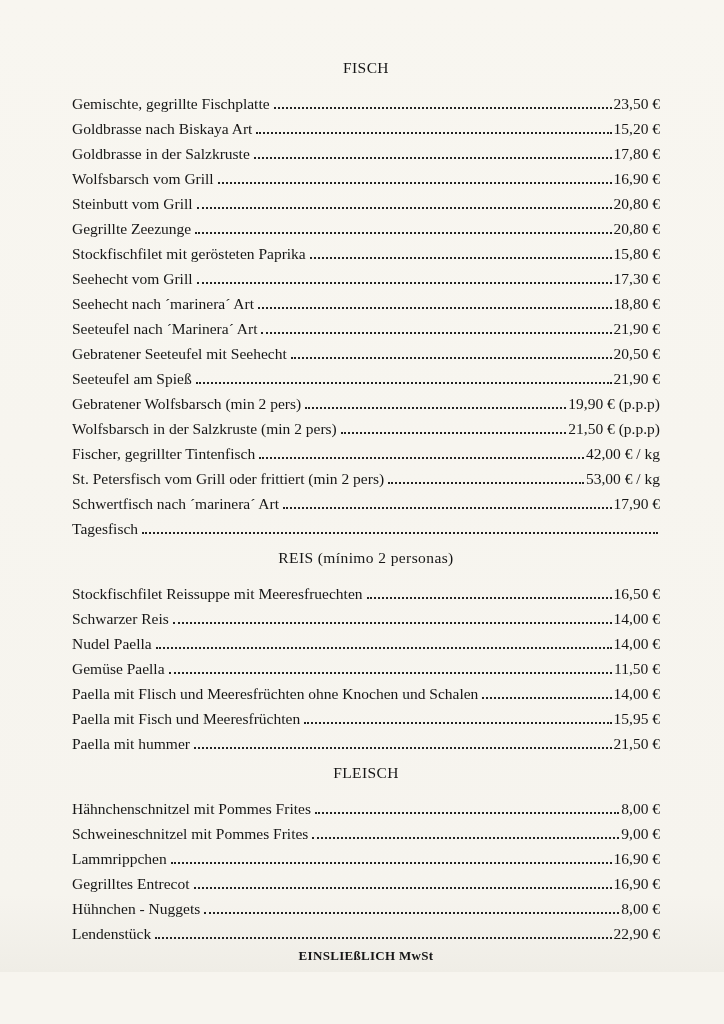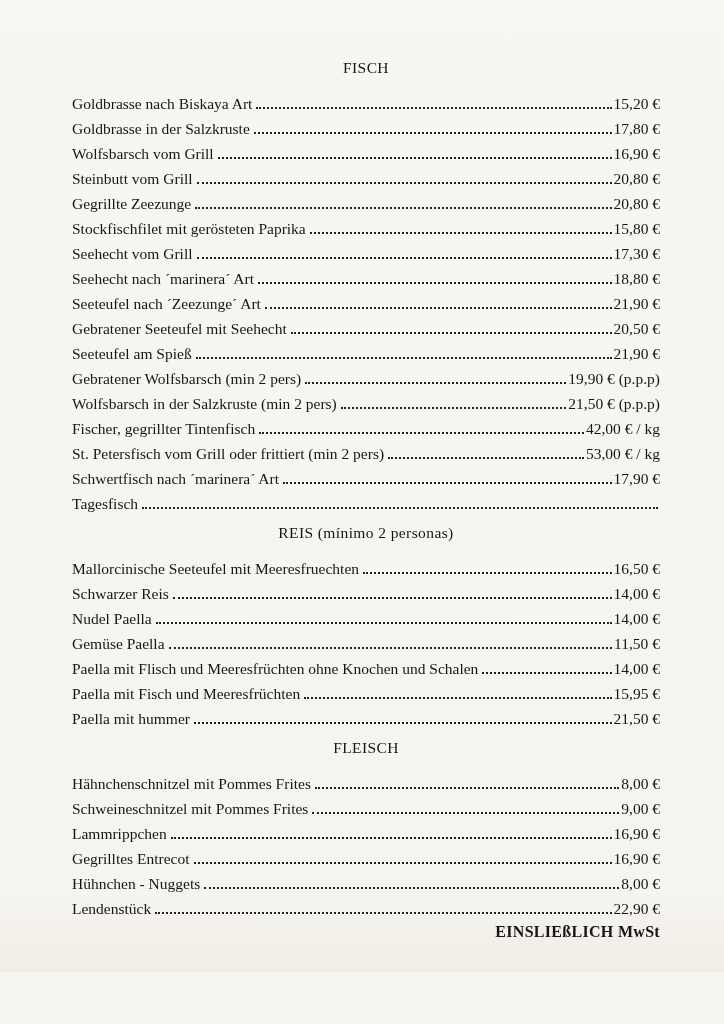--- a/index.html
+++ b/index.html
@@ -36,35 +36,40 @@
   }
   .name { white-space: nowrap; line-height: 1.25; }
   .leader {
     flex: 1 1 auto;
     min-width: 10px;
     border-bottom: 2px dotted #222;
     margin: 0 2px 4px 4px;
   }
   .price { white-space: nowrap; line-height: 1.25; }
   .footer {
-    text-align: right;
+    text-align: center;
     font-weight: 700;
-    font-size: 16px;
+    font-size: 13px;
     margin-top: 5px;
     letter-spacing: 0.3px;
   }
 </style>
 </head>
 <body>
 
 <div class="page">
   <div>
   <div class="section">
     <div class="section-title">FISCH</div>
     <div>
+  <div class="row">
+    <span class="name">Gemischte, gegrillte Fischplatte</span>
+    <span class="leader"></span>
+    <span class="price">23,50 €</span>
+  </div>
 
   <div class="row">
     <span class="name">Goldbrasse nach Biskaya Art</span>
     <span class="leader"></span>
     <span class="price">15,20 €</span>
   </div>
 
   <div class="row">
     <span class="name">Goldbrasse in der Salzkruste</span>
     <span class="leader"></span>
@@ -101,21 +106,21 @@
     <span class="price">17,30 €</span>
   </div>
 
   <div class="row">
     <span class="name">Seehecht nach ´marinera´ Art</span>
     <span class="leader"></span>
     <span class="price">18,80 €</span>
   </div>
 
   <div class="row">
-    <span class="name">Seeteufel nach ´Zeezunge´ Art</span>
+    <span class="name">Seeteufel nach ´Marinera´ Art</span>
     <span class="leader"></span>
     <span class="price">21,90 €</span>
   </div>
 
   <div class="row">
     <span class="name">Gebratener Seeteufel mit Seehecht</span>
     <span class="leader"></span>
     <span class="price">20,50 €</span>
   </div>
 
@@ -160,21 +165,21 @@
     <span class="leader"></span>
     <span class="price"></span>
   </div>
 </div>
   </div>
 
   <div class="section">
     <div class="section-title">REIS (mínimo 2 personas)</div>
     <div>
   <div class="row">
-    <span class="name">Mallorcinische Seeteufel mit Meeresfruechten</span>
+    <span class="name">Stockfischfilet Reissuppe mit Meeresfruechten</span>
     <span class="leader"></span>
     <span class="price">16,50 €</span>
   </div>
 
   <div class="row">
     <span class="name">Schwarzer Reis</span>
     <span class="leader"></span>
     <span class="price">14,00 €</span>
   </div>
 

